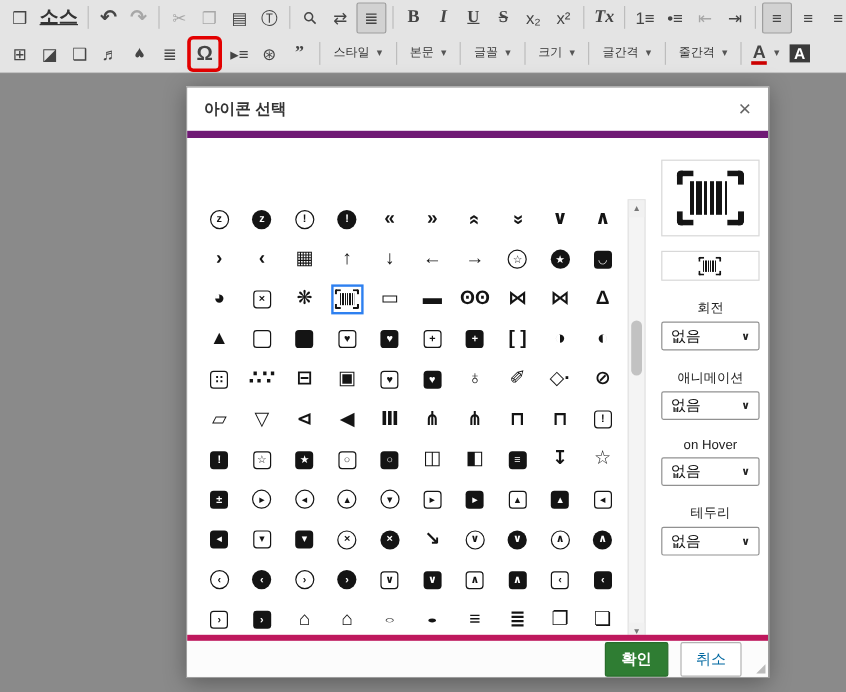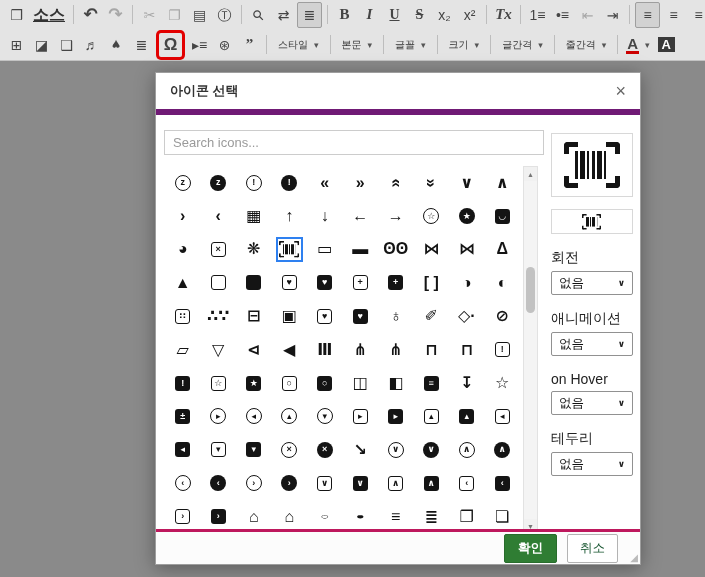--- a/index.html
+++ b/index.html
@@ -58,32 +58,32 @@
   .sbu,.sbd{position:absolute;left:0;width:13px;height:14px;display:flex;align-items:center;
     justify-content:center;font-size:7px;color:#777;background:#f1f1f1;cursor:pointer;}
   .sbu{top:0;}.sbd{bottom:0;}
   .sbt{position:absolute;left:2px;top:100px;width:9px;height:46px;background:#c2c2c2;border-radius:5px;cursor:pointer;}
   
   .rpanel{position:absolute;left:395px;top:60px;width:82px;}
   .pbig{width:82px;height:64px;border:1px solid #d8d8d8;display:flex;align-items:center;
     justify-content:center;box-sizing:border-box;}
   .psmall{width:82px;height:25px;border:1px solid #d8d8d8;margin-top:12px;display:flex;
     align-items:center;justify-content:center;box-sizing:border-box;}
-  .flabel{margin-top:15px;font-size:14px;color:#222;}
+  .flabel{margin-top:15px;font-size:11px;color:#222;text-align:center;}
   .fsel{margin-top:4px;height:24px;border:1px solid #919191;border-radius:2px;display:flex;
     align-items:center;justify-content:space-between;padding:0 7px;font-size:12.5px;color:#111;
     background:#fff;cursor:pointer;box-sizing:border-box;}
   .fcaret{font-size:9px;font-weight:bold;color:#222;}
   
-  .dfoot{position:absolute;left:0;right:0;bottom:0;height:35px;border-top:3px solid #be185d;
+  .dfoot{position:absolute;left:0;right:0;bottom:0;height:35px;border-top:5px solid #be185d;
     background:#fcfcfc;display:flex;align-items:center;justify-content:flex-end;gap:10px;
     padding-right:22px;box-sizing:border-box;}
   .ok{background:#2f7d33;color:#fff;font-weight:bold;font-size:12.5px;border:1px solid #286c2c;
     border-radius:2px;padding:5px 13px;cursor:pointer;font-family:inherit;}
-  .cancel{background:#fff;color:#14532d;font-size:12.5px;border:1px solid #b3b3b3;border-radius:2px;
+  .cancel{background:#fff;color:#0369a1;font-size:12.5px;border:1px solid #b3b3b3;border-radius:2px;
     padding:5px 12px;cursor:pointer;font-family:inherit;}
   .resize{position:absolute;right:2px;bottom:1px;font-size:10px;color:#bbb;}
   
   .bcw{position:relative;display:inline-block;}
   .bc{position:absolute;left:0;top:0;width:56px;height:46px;transform-origin:0 0;}
   .bcc{position:absolute;width:14px;height:12px;border:0 solid #141414;box-sizing:border-box;}
   .bctl{left:0;top:0;border-left-width:5px;border-top-width:5px;border-top-left-radius:4px;}
   .bctr{right:0;top:0;border-right-width:5px;border-top-width:5px;border-top-right-radius:4px;}
   .bcbl{left:0;bottom:0;border-left-width:5px;border-bottom-width:5px;border-bottom-left-radius:4px;}
   .bcbr{right:0;bottom:0;border-right-width:5px;border-bottom-width:5px;border-bottom-right-radius:4px;}
@@ -253,21 +253,20 @@
   </div>
 
   <div class="overlay"></div>
 
   <div class="dialog">
     <div class="dhead">
       <span class="dtitle">아이콘 선택</span>
       <span class="dclose">×</span>
     </div>
 
-    <input class="search" placeholder="Search icons..." style="">
 
     <div class="grid" id="grid">
         <span class="cell">
           <span class="ic co">z</span>
         </span>
         <span class="cell">
           <span class="ic cs">z</span>
         </span>
         <span class="cell">
           <span class="ic co">!</span>

